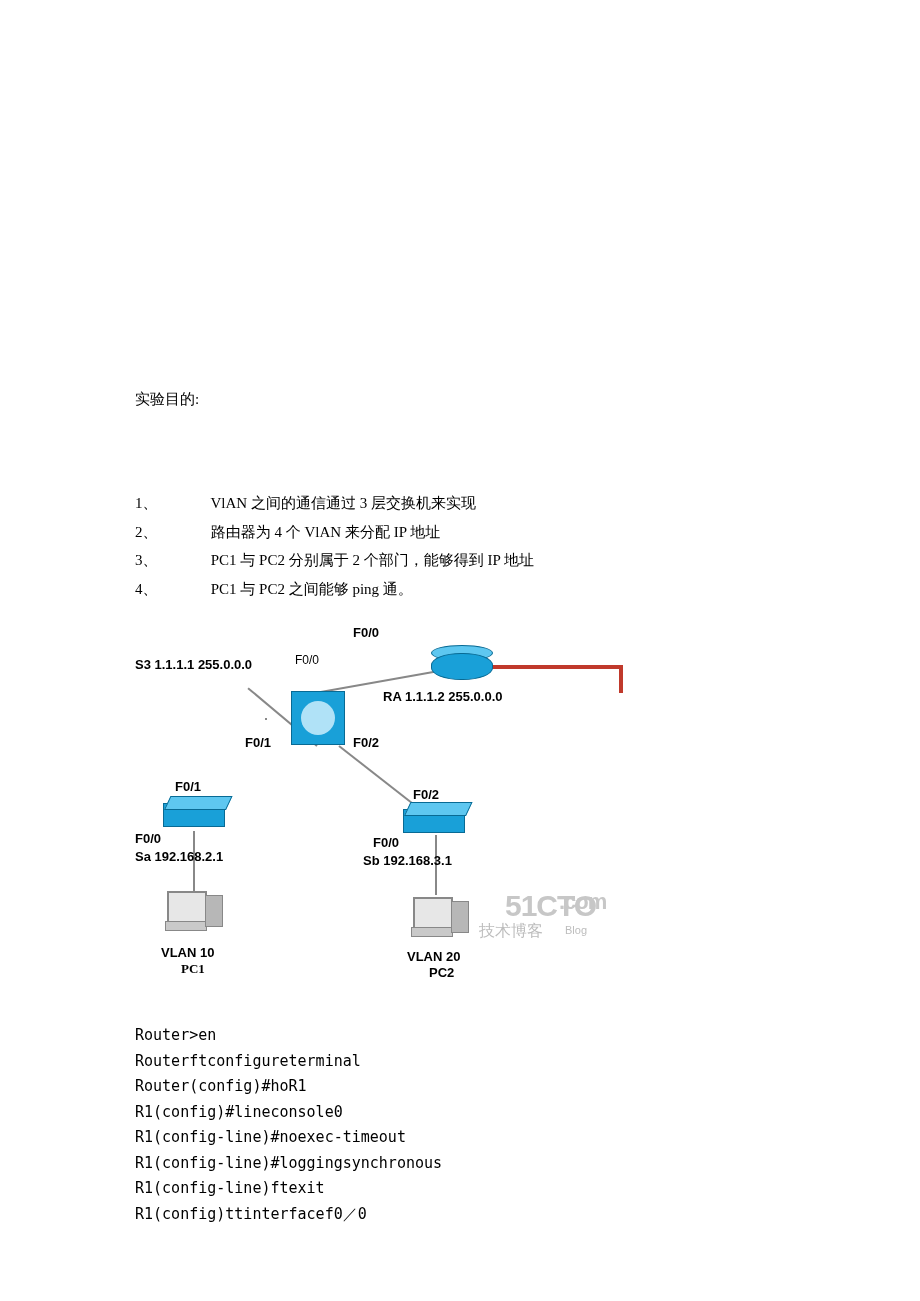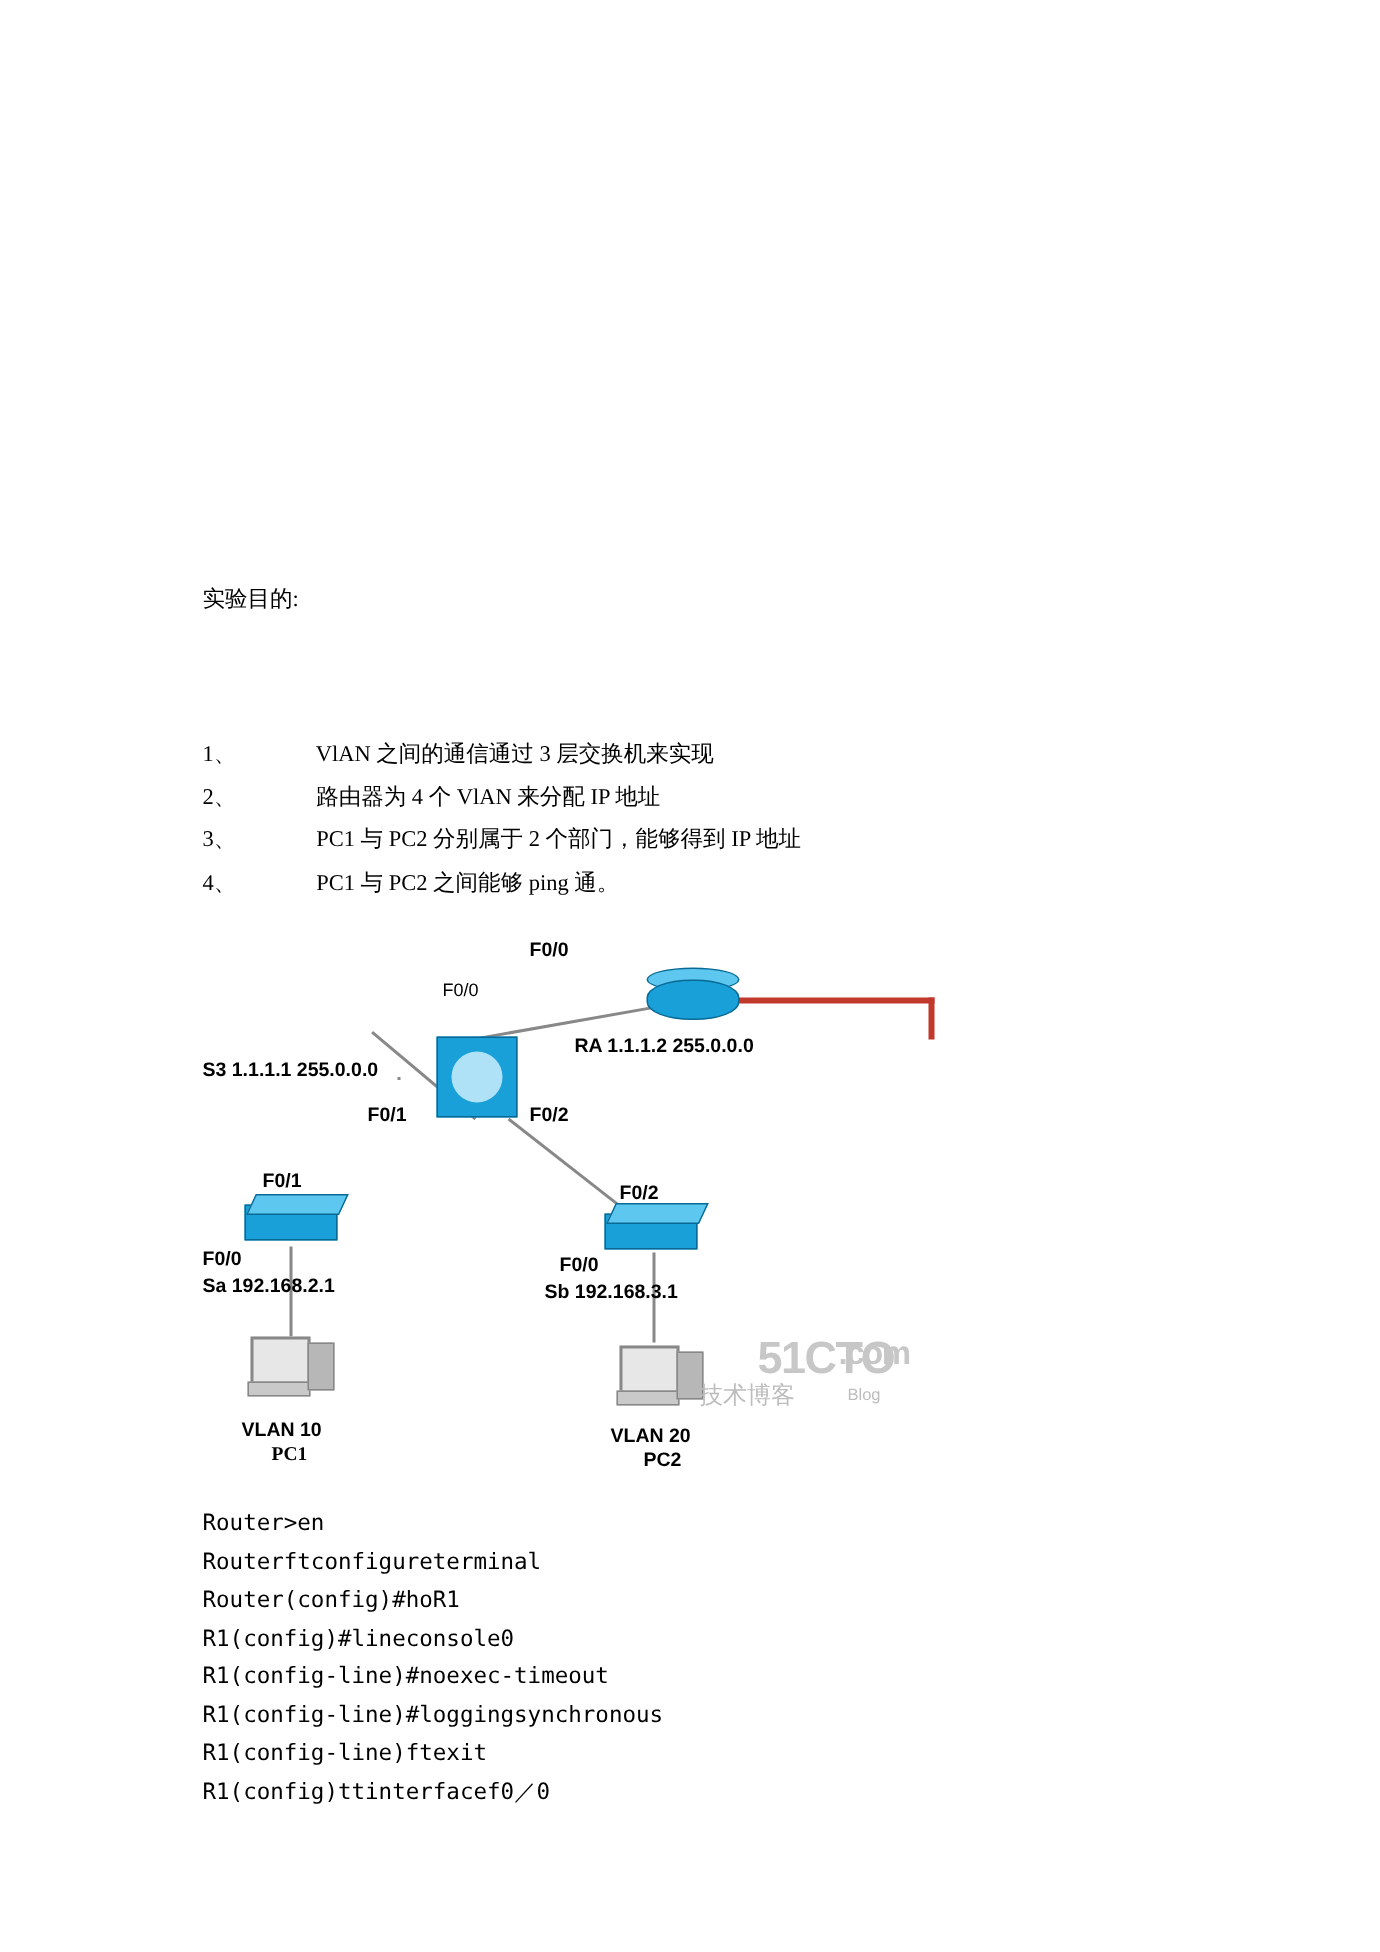--- a/index.html
+++ b/index.html
@@ -106,21 +106,21 @@
   }
   .wire {
     position: absolute;
     background: #888;
   }
   .wire-red {
     position: absolute;
     background: #c0392b;
   }
   .code-block {
-    margin-top: 0;
+    margin-top: 20px;
   }
   .code-line {
     line-height: 1.7;
     font-family: "SimSun", "Songti SC", monospace;
   }
   .watermark {
     position: absolute;
     font-family: Arial, sans-serif;
     color: #c7c7c7;
     line-height: 1;
@@ -186,21 +186,21 @@
 
     <div class="pc-mon" style="left:32px; top:268px;"></div>
     <div class="pc-base" style="left:30px; top:298px;"></div>
     <div class="pc-cpu" style="left:70px; top:272px;"></div>
 
     <div class="pc-mon" style="left:278px; top:274px;"></div>
     <div class="pc-base" style="left:276px; top:304px;"></div>
     <div class="pc-cpu" style="left:316px; top:278px;"></div>
 
     <span class="lbl" style="left:218px; top:2px;">F0/0</span>
-    <span class="lbl" style="left:0px; top:34px;margin-top:48px;">S3 1.1.1.1 255.0.0.0</span>
+    <span class="lbl" style="left:0px; top:34px;">S3 1.1.1.1 255.0.0.0</span>
     <span class="lbl small" style="left:160px; top:30px;">F0/0</span>
     <span class="lbl" style="left:248px; top:66px;">RA 1.1.1.2    255.0.0.0</span>
 
     <span class="lbl" style="left:110px; top:112px;">F0/1</span>
     <span class="lbl" style="left:218px; top:112px;">F0/2</span>
 
     <span class="lbl" style="left:40px; top:156px;">F0/1</span>
     <span class="lbl" style="left:278px; top:164px;">F0/2</span>
 
     <span class="lbl" style="left:0px; top:208px;">F0/0</span>
@@ -210,21 +210,21 @@
     <span class="lbl" style="left:228px; top:230px;">Sb 192.168.3.1</span>
 
     <span class="lbl" style="left:26px; top:322px;">VLAN 10</span>
     <span class="lbl" style="left:46px; top:338px;font-family:Liberation Serif, serif;">PC1</span>
 
     <span class="lbl" style="left:272px; top:326px;">VLAN 20</span>
     <span class="lbl" style="left:294px; top:342px;">PC2</span>
 
     <span class="watermark wm-big" style="left:338px; top:268px;margin-left:32px;">51CTO</span>
     <span class="watermark wm-big" style="left:424px; top:268px; font-size:22px;">.com</span>
-    <span class="watermark wm-mid" style="left:331px; top:300px;">技术博客</span>
+    <span class="watermark wm-mid" style="left:344px; top:300px;">技术博客</span>
     <span class="watermark wm-small" style="left:430px; top:302px;">Blog</span>
 
   </div>
 
   <div class="code-block">
     <div class="code-line">Router&gt;en</div>
     <div class="code-line">Routerftconfigureterminal</div>
     <div class="code-line">Router(config)#hoR1</div>
     <div class="code-line">R1(config)#lineconsole0</div>
     <div class="code-line">R1(config-line)#noexec-timeout</div>

